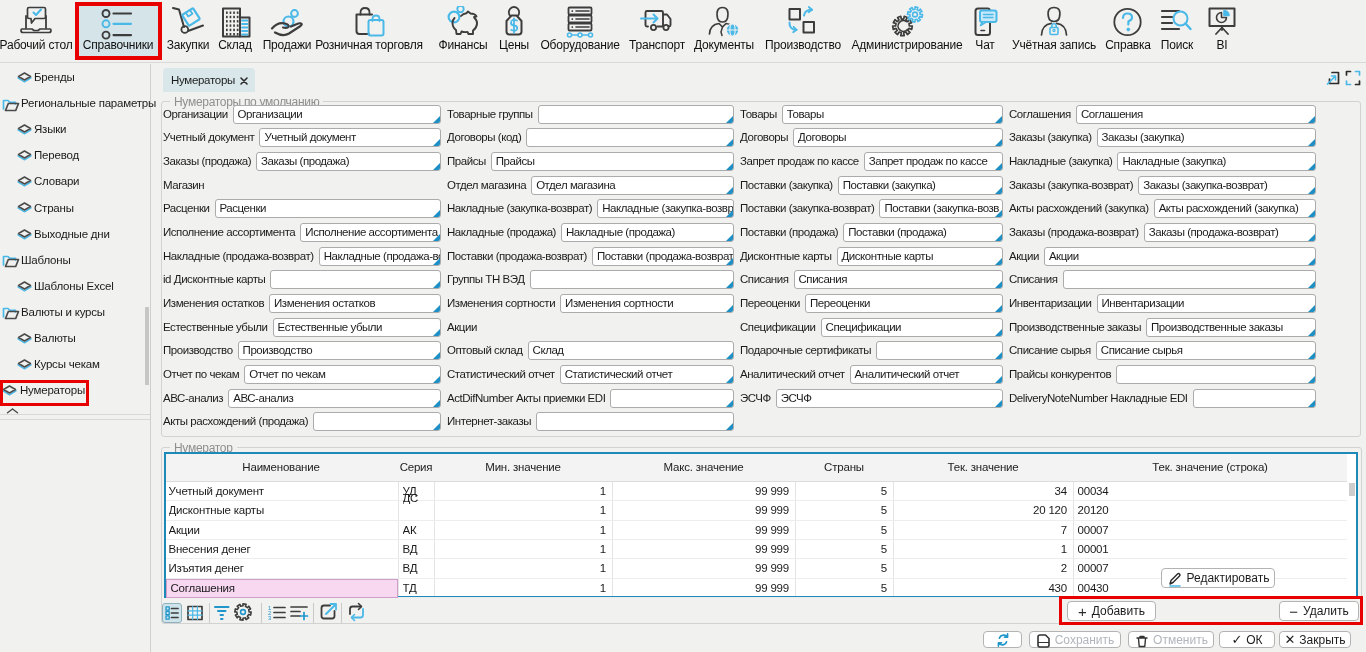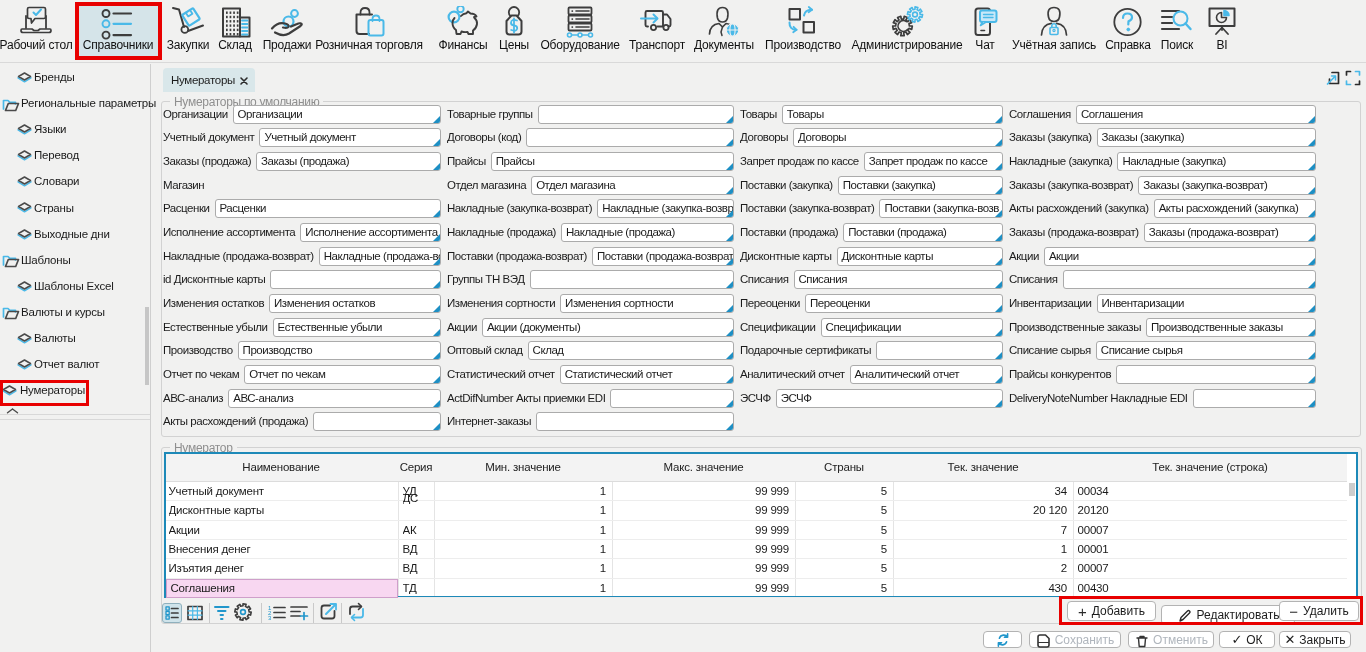--- a/index.html
+++ b/index.html
@@ -259,21 +259,21 @@
 <div class="tree" style="left:21px;top:305.9px">Валюты и курсы</div>
 <svg style="position:absolute;left:17px;top:333px" width="15" height="12" viewBox="0 0 15 12" fill="none" stroke-linecap="round" stroke-linejoin="round">
     <path d="M1,5.8 L7.5,9.8 L14,5.8" stroke="#4ab9e8" stroke-width="1.5" fill="none"></path>
     <path d="M7.5,1 L13.5,4.5 L7.5,8 L1.5,4.5 Z" stroke="#4a4a4a" stroke-width="1.5" fill="none"></path>
   </svg>
 <div class="tree" style="left:34px;top:332.0px">Валюты</div>
 <svg style="position:absolute;left:17px;top:359px" width="15" height="12" viewBox="0 0 15 12" fill="none" stroke-linecap="round" stroke-linejoin="round">
     <path d="M1,5.8 L7.5,9.8 L14,5.8" stroke="#4ab9e8" stroke-width="1.5" fill="none"></path>
     <path d="M7.5,1 L13.5,4.5 L7.5,8 L1.5,4.5 Z" stroke="#4a4a4a" stroke-width="1.5" fill="none"></path>
   </svg>
-<div class="tree" style="left:34px;top:358.1px">Отчет валют</div>
+<div class="tree" style="left:34px;top:358.1px">Курсы чекам</div>
 <svg style="position:absolute;left:2px;top:385px" width="15" height="12" viewBox="0 0 15 12" fill="none" stroke-linecap="round" stroke-linejoin="round">
     <path d="M1,5.8 L7.5,9.8 L14,5.8" stroke="#4ab9e8" stroke-width="1.5" fill="none"></path>
     <path d="M7.5,1 L13.5,4.5 L7.5,8 L1.5,4.5 Z" stroke="#4a4a4a" stroke-width="1.5" fill="none"></path>
   </svg>
 <div class="tree" style="left:20px;top:384.2px">Нумераторы</div>
 <div class="abs" style="left:145px;top:307px;width:4px;height:78px;background:#c6c6c6"></div>
 <div class="abs" style="left:0;top:414px;width:150px;height:1px;background:#d8d8d8"></div>
 <div class="abs" style="left:0;top:419px;width:150px;height:1px;background:#d8d8d8"></div>
 <svg style="position:absolute;left:6px;top:408px" width="13" height="6" viewBox="0 0 13 6" fill="none" stroke-linecap="round" stroke-linejoin="round">
     <path d="M6.5,1 L11.5,4.8 M6.5,1 L1.5,4.8" stroke="#4a4a4a" stroke-width="1.4" fill="none"></path>
@@ -383,21 +383,20 @@
 <div class="frow" style="left:447px;top:270.3px;width:287px">
     <span class="lbl">Группы ТН ВЭД</span>
     <div class="fld"></div>
   </div>
 <div class="frow" style="left:447px;top:293.9px;width:287px">
     <span class="lbl">Изменения сортности</span>
     <div class="fld">Изменения сортности</div>
   </div>
 <div class="frow" style="left:447px;top:317.6px;width:287px">
     <span class="lbl">Акции</span>
-    <div class="fld">Акции (документы)</div>
   </div>
 <div class="frow" style="left:447px;top:341.3px;width:287px">
     <span class="lbl">Оптовый склад</span>
     <div class="fld">Склад</div>
   </div>
 <div class="frow" style="left:447px;top:365.0px;width:287px">
     <span class="lbl">Статистический отчет</span>
     <div class="fld">Статистический отчет</div>
   </div>
 <div class="frow" style="left:447px;top:388.7px;width:287px">
@@ -631,21 +630,21 @@
     <path d="M12.5,3 H18 V8.5" stroke="#4ab9e8" stroke-width="1.8" fill="none"></path>
   </svg>
 <div class="vsep" style="left:341px;top:603px;height:20px"></div>
 <svg style="position:absolute;left:346px;top:601px" width="21" height="22" viewBox="0 0 21 22" fill="none" stroke-linecap="round" stroke-linejoin="round">
     <path d="M4,13 V8 Q4,5.5 6.5,5.5 H15" stroke="#3d3d3d" stroke-width="1.8" fill="none"></path>
     <path d="M12.5,2.5 L15.5,5.5 L12.5,8.5" stroke="#3d3d3d" stroke-width="1.6" fill="none"></path>
     <path d="M17,8 V14 Q17,16.5 14.5,16.5 H6" stroke="#4ab9e8" stroke-width="1.8" fill="none"></path>
     <path d="M8.5,13.5 L5.5,16.5 L8.5,19.5" stroke="#4ab9e8" stroke-width="1.6" fill="none"></path>
   </svg>
 <div class="btn" style="left:1067px;top:601px;width:89px;height:20px"><span style="font-size:15px;margin-right:5px;color:#2b2b2b">+</span>Добавить</div>
-<div class="btn" style="left:1161px;top:605px;width:134px;height:20px"><svg style="position:relative;margin-right:4px;top:1px" width="16" height="16" viewBox="0 0 16 16" fill="none" stroke-linecap="round" stroke-linejoin="round">
+<div class="btn" style="left:1161px;top:568px;width:114px;height:20px"><svg style="position:relative;margin-right:4px;top:1px" width="16" height="16" viewBox="0 0 16 16" fill="none" stroke-linecap="round" stroke-linejoin="round">
       <path d="M3,13 L4,9.5 L10.5,3 Q11.5,2 12.5,3 Q13.5,4 12.5,5 L6,11.5 Z" stroke="#2b2b2b" stroke-width="1.4" fill="none"></path>
       <line x1="3" y1="15" x2="13" y2="15" stroke="#4ab9e8" stroke-width="1.6"></line>
     </svg>Редактировать</div>
 <div class="btn" style="left:1279px;top:601px;width:80px;height:20px"><span style="font-size:15px;margin-right:5px;color:#2b2b2b">−</span>Удалить</div>
 <div class="abs" style="left:1059px;top:596px;width:304px;height:29px;border:3px solid #e80000"></div>
 <div class="btn" style="left:983px;top:631px;width:39px;height:17px">
     <svg style="position:relative;top:0px" width="16" height="16" viewBox="0 0 16 16" fill="none" stroke-linecap="round" stroke-linejoin="round">
       <path d="M12.6,5.2 A4.6,4.6 0 0 0 4.4,6.2 M12.6,5.2 V1.8 M12.6,5.2 H9.4" stroke="#2196cb" stroke-width="1.6" fill="none"></path>
       <path d="M3.4,10.8 A4.6,4.6 0 0 0 11.6,9.8 M3.4,10.8 V14.2 M3.4,10.8 H6.6" stroke="#2196cb" stroke-width="1.6" fill="none"></path>
     </svg>

